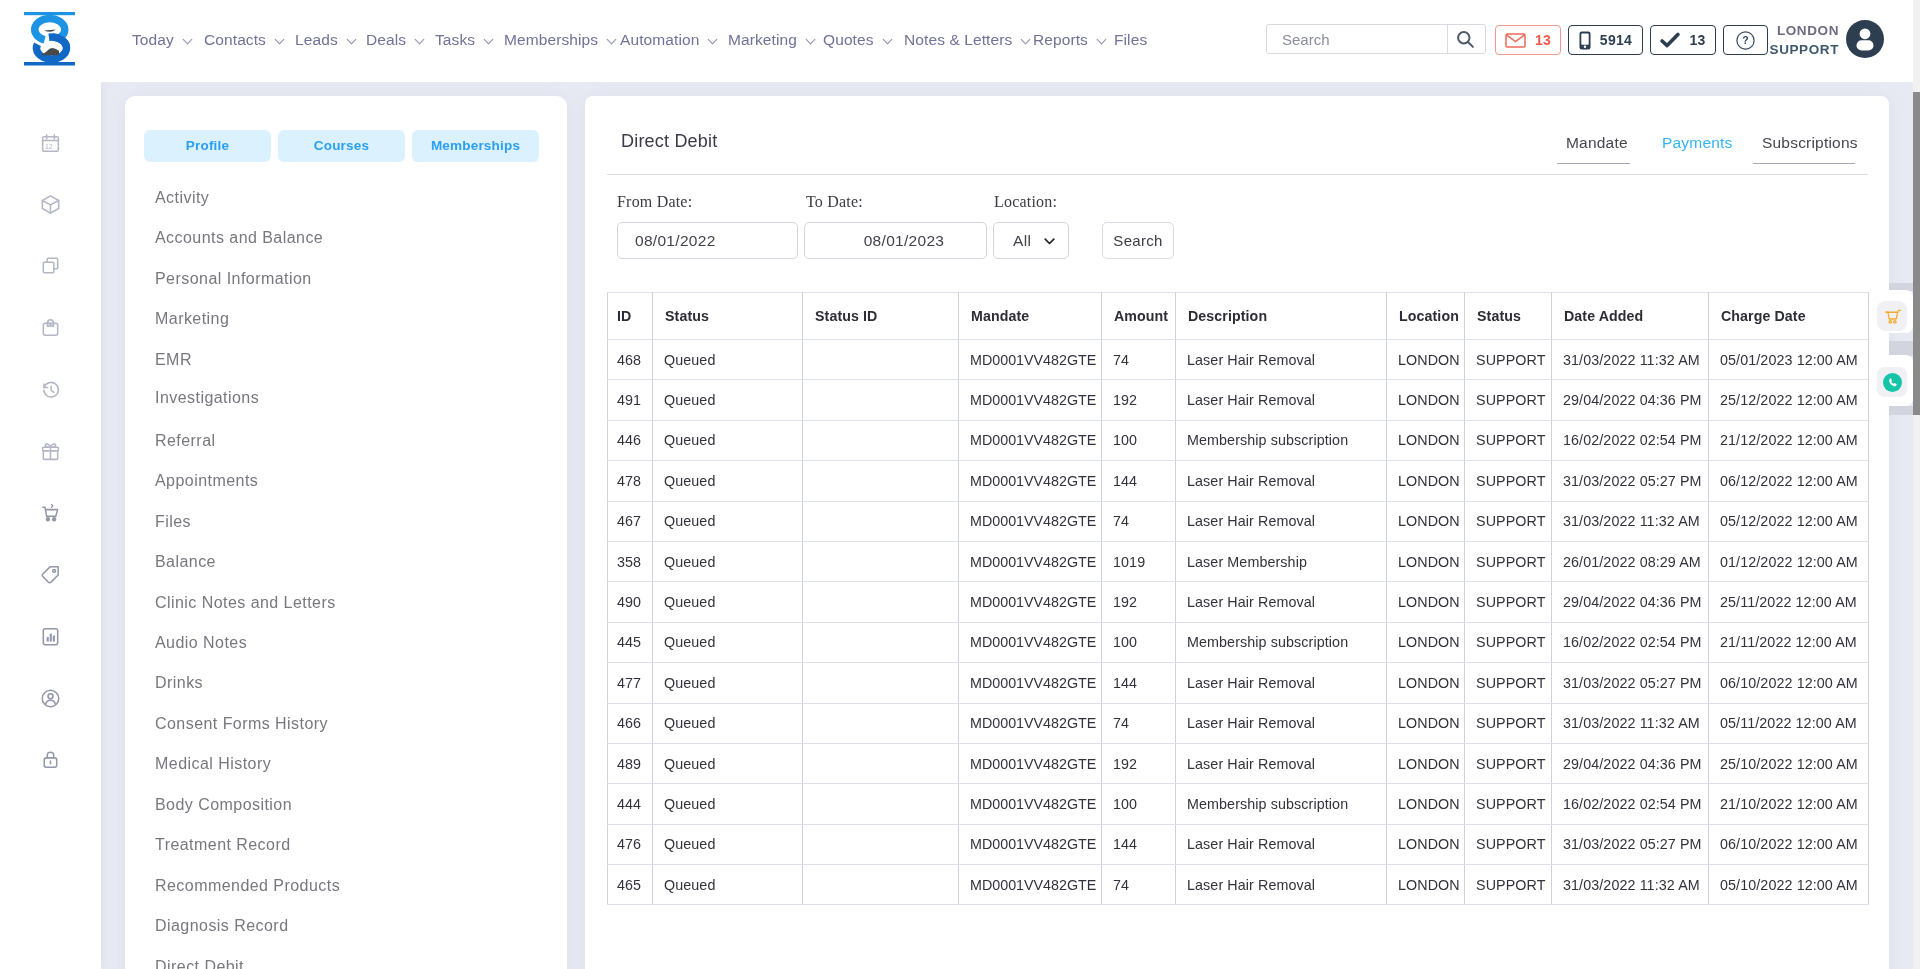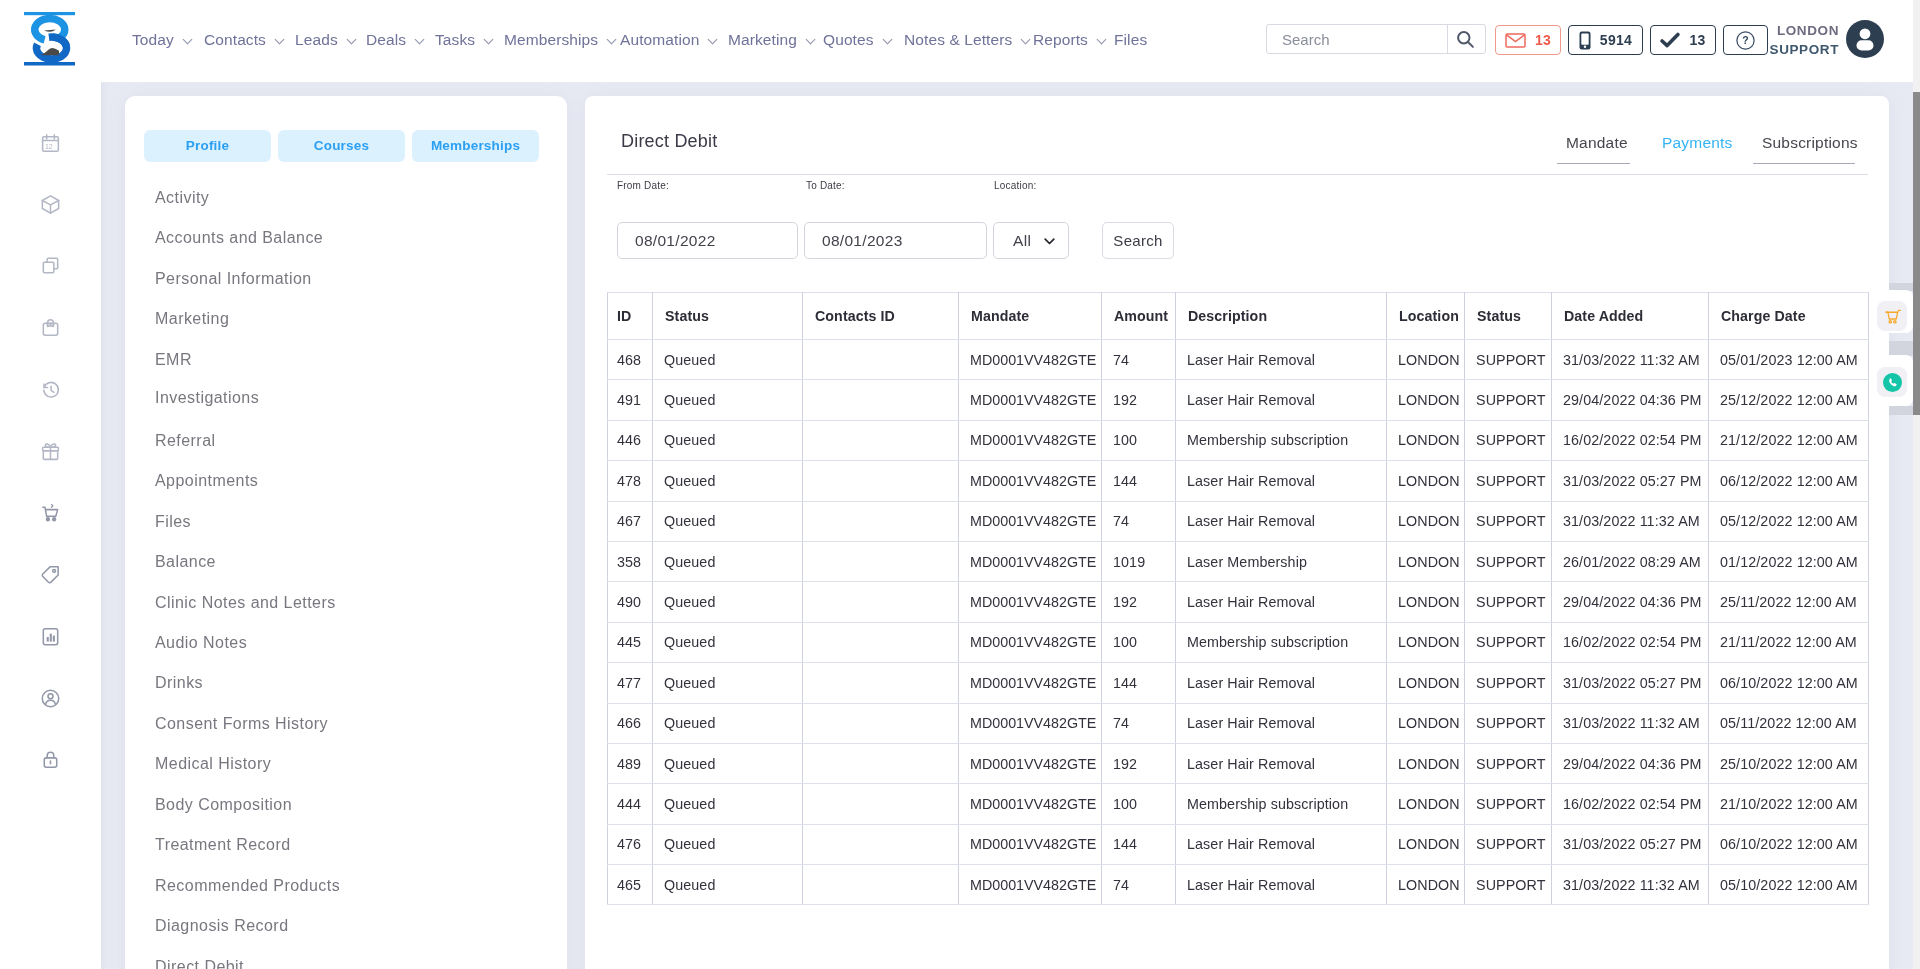--- a/index.html
+++ b/index.html
@@ -22,21 +22,21 @@
 .sbico { position:absolute; left:39px; width:23px; height:23px; }
 .sbico svg { width:23px; height:23px; }
 #leftcard { position:absolute; left:125px; top:96px; width:442px; height:900px; background:#fff; border-radius:10px; box-shadow:0 0 18px rgba(130,140,180,0.10); }
 .ltab { position:absolute; top:34px; width:127px; height:32px; background:#dcf1fe; border-radius:6px; color:#2b9ff2; font-size:13.5px; font-weight:700; text-align:center; line-height:32px; letter-spacing:0.2px; }
 .mitem { position:absolute; left:30px; font-size:16px; color:#77777f; letter-spacing:0.45px; height:40px; line-height:40px; }
 #maincard { position:absolute; left:585px; top:96px; width:1304px; height:900px; background:#fff; border-radius:8px; box-shadow:0 0 18px rgba(130,140,180,0.10); }
 #mtitle { position:absolute; left:36px; top:35px; font-size:18px; color:#3a3a48; font-weight:500; letter-spacing:0.2px; }
 .ttab { position:absolute; top:38px; font-size:15.5px; font-weight:500; color:#46464e; letter-spacing:0.2px; }
 .tul { position:absolute; top:67px; height:1px; background:#a8a9b4; }
 #sep { position:absolute; left:22px; top:78px; width:1261px; height:1px; background:#dadbe4; }
-.flabel { position:absolute; top:84px; font-size:10px; font-weight:500; color:#3b3b45; letter-spacing:0.2px; }
+.flabel { position:absolute; top:97px; font-size:16px; font-weight:500; color:#3b3b45; letter-spacing:0.2px;font-family:Liberation Serif, serif; }
 .finput { position:absolute; top:126px; height:37px; border:1px solid #d5d5dd; border-radius:5px; font-size:15.5px; color:#42424c; letter-spacing:0.3px; line-height:35px; padding-left:17px; background:#fff; }
 #grid { position:absolute; left:22px; top:196px; border-collapse:collapse; table-layout:fixed; width:1261px; }
 #grid th, #grid td { border-top:1px solid #dfe1ea; border-bottom:1px solid #dfe1ea; border-left:1px solid #ced1df; border-right:1px solid #ced1df; font-weight:500; overflow:hidden; white-space:nowrap; }
 #grid th { height:47px; text-align:left; padding-left:12px; font-size:14.2px; color:#2d2d37; letter-spacing:0.1px; font-weight:600; }
 #grid td { height:40.4px; padding-left:11px; font-size:14.3px; color:#32323c; letter-spacing:0.1px; }
 #grid th:first-child, #grid td:first-child { padding-left:9px; }
 #scrollbar { position:absolute; left:1913px; top:0; width:7px; height:969px; background:#f1f1f1; z-index:9; }
 #thumb { position:absolute; left:0; top:92px; width:7px; height:323px; background:#8a8a8a; }
 .graystrip { position:absolute; left:1889px; width:24px; background:#d2d4de; z-index:6; }
 .fpanel { position:absolute; left:1869px; width:44px; background:#fff; border-radius:7px; z-index:7; }
@@ -202,21 +202,21 @@
 <span class="ttab" style="left:981px">Mandate</span>
 <span class="ttab" style="left:1077px; color:#35b3f3;">Payments</span>
 <span class="ttab" style="left:1177px">Subscriptions</span>
 <div class="tul" style="left:972px; width:73px;"></div>
 <div class="tul" style="left:1168px; width:102px;"></div>
 <div id="sep"></div>
 <span class="flabel" style="left:32px">From Date:</span>
 <span class="flabel" style="left:221px">To Date:</span>
 <span class="flabel" style="left:409px">Location:</span>
 <div class="finput" style="left:32px; width:181px;">08/01/2022</div>
-<div class="finput" style="left:219px; width:183px;">08/01/2023</div>
+<div class="finput" style="left:219px; width:183px;text-align:center;">08/01/2023</div>
 <div class="finput" style="left:408px; width:76px; padding-left:19px;">All
 <svg style="position:absolute;right:13px;top:15px" width="11" height="7" viewBox="0 0 11 7" fill="none" stroke="#26262e" stroke-width="1.7" stroke-linecap="round" stroke-linejoin="round">
         <path d="M1.2 1.2 L5.5 5.5 L9.8 1.2"></path>
       </svg></div>
 <div class="finput" style="left:517px; width:72px; padding-left:0; text-align:center; font-size:15px; color:#3b3b45; border-color:#dcdce4;">Search</div>
 <table id="grid">
       <colgroup>
         <col style="width:45px">
         <col style="width:150px">
         <col style="width:156px">
@@ -225,21 +225,21 @@
         <col style="width:211px">
         <col style="width:78px">
         <col style="width:87px">
         <col style="width:157px">
         <col style="width:160px">
       </colgroup>
       <thead>
         <tr>
           <th>ID</th>
           <th>Status</th>
-          <th>Contacts ID</th>
+          <th>Status ID</th>
           <th>Mandate</th>
           <th>Amount</th>
           <th>Description</th>
           <th>Location</th>
           <th>Status</th>
           <th>Date Added</th>
           <th>Charge Date</th>
         </tr>
       </thead>
       <tbody>

